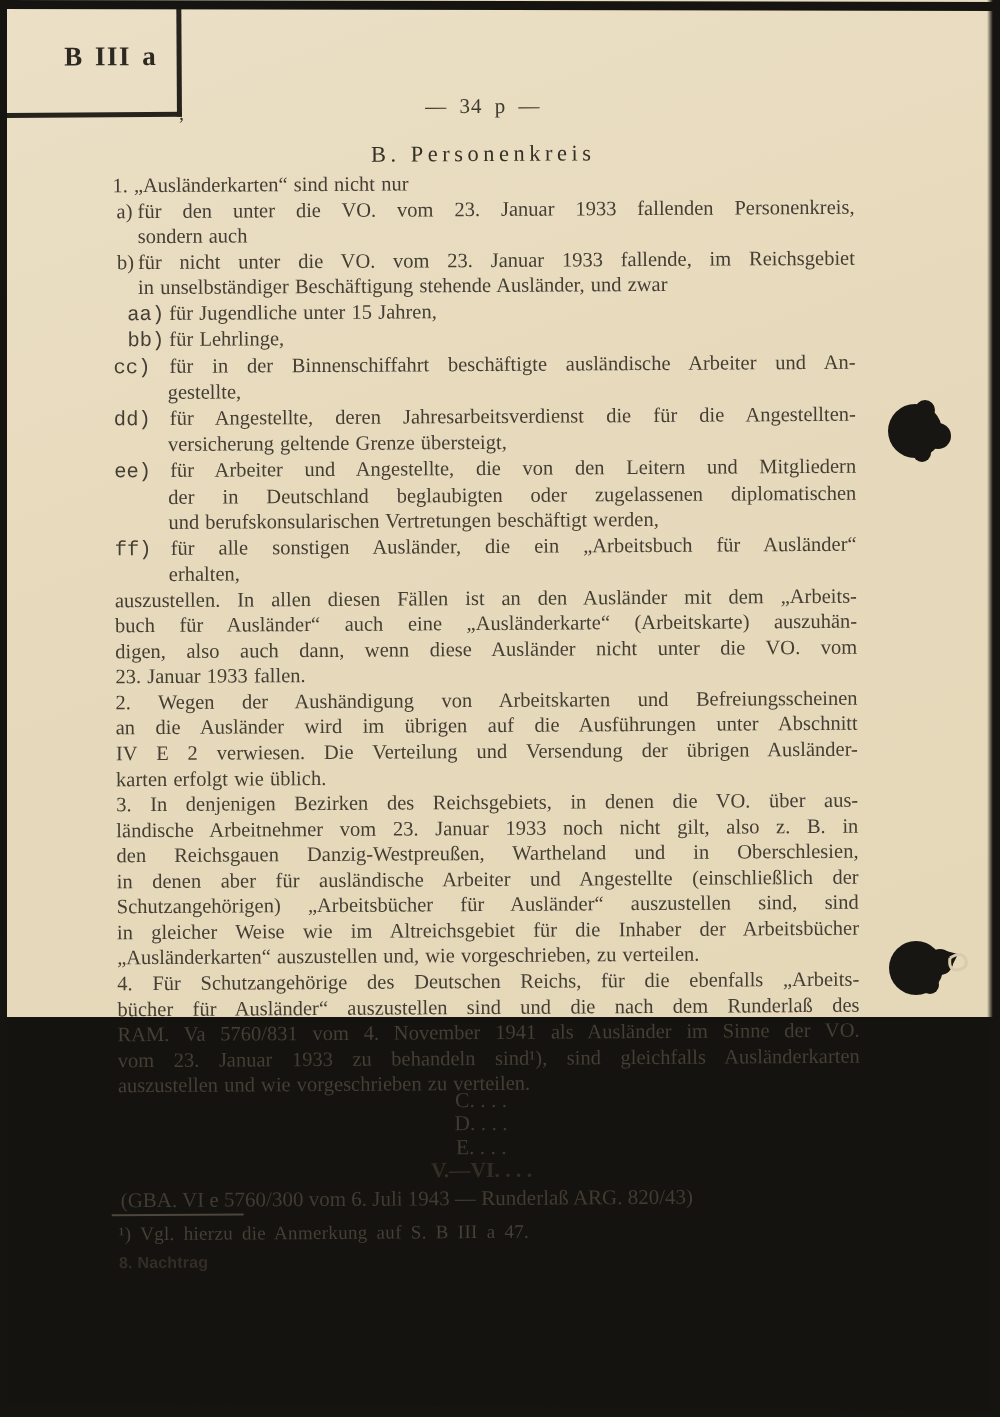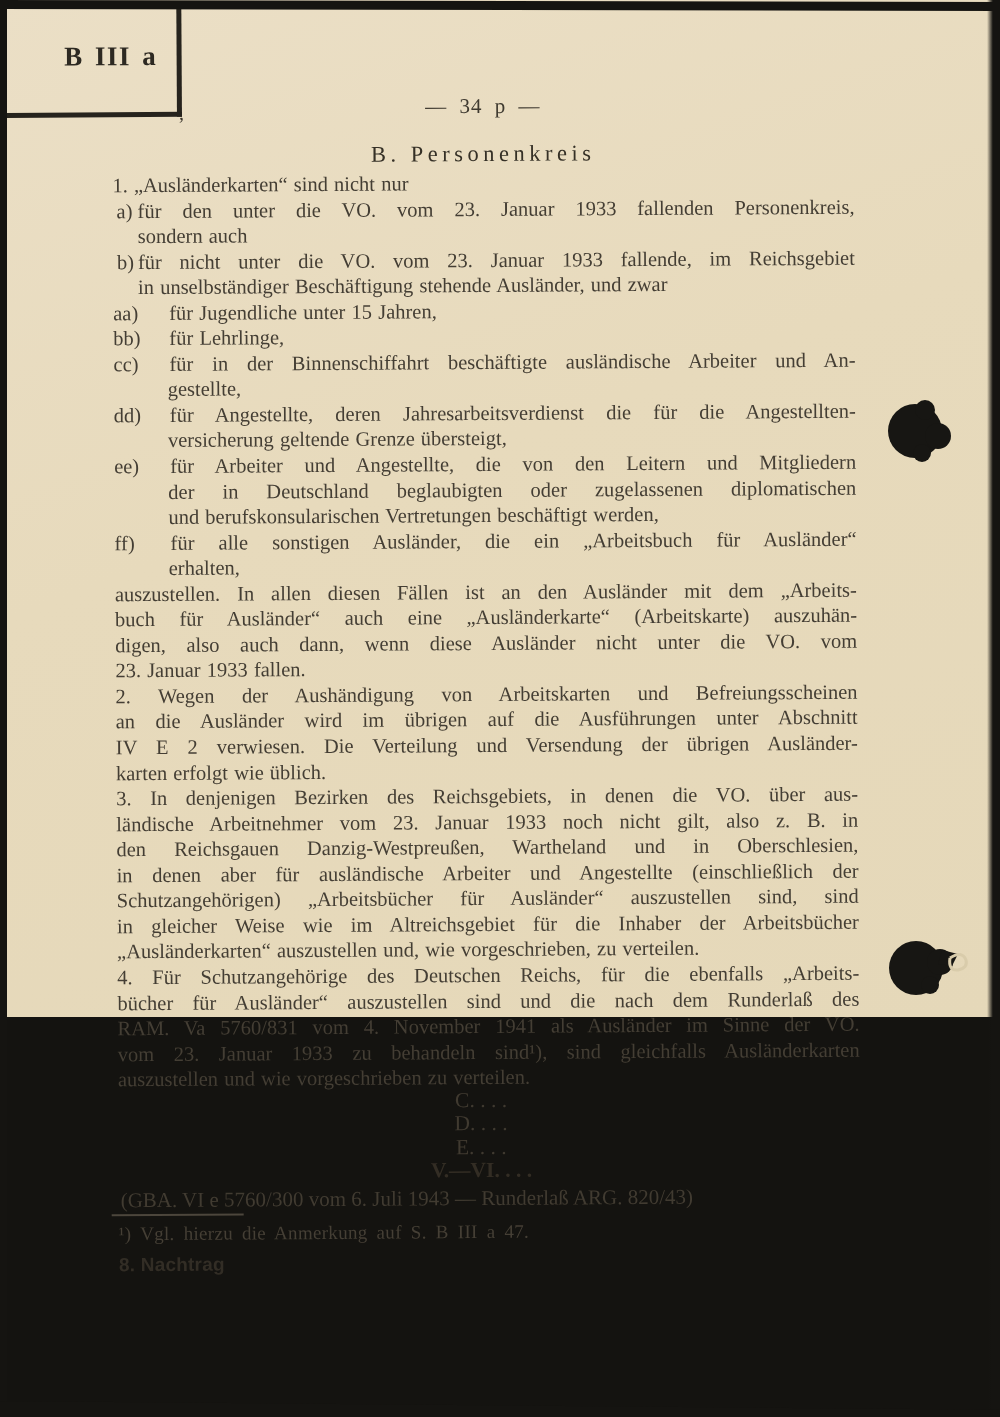--- a/index.html
+++ b/index.html
@@ -32,35 +32,35 @@
            font-size:22.5px;color:#353026;letter-spacing:4.5px;}
 
   #body-text{position:absolute;left:112px;top:171px;width:742px;
              font-size:20.5px;line-height:25.55px;color:#443e34;word-spacing:1px;}
   .ln{white-space:nowrap;}
   .ln.j{text-align:justify;text-align-last:justify;}
   .mk{display:inline-block;}
   .l1{padding-left:4px;}
   .l1 .mk{width:21px;text-align:left;}
   .c1{padding-left:25px;}
-  .l2 .mk{width:56px;padding-right:5px;box-sizing:border-box;}
+  .l2 .mk{width:56px;text-align:right;padding-right:5px;box-sizing:border-box;font-family:Liberation Mono, monospace;}
   .c2{padding-left:54px;}
 
   #center-lines{position:absolute;left:112px;top:1089px;width:742px;text-align:center;
                 font-size:21.5px;line-height:23.4px;color:#403a30;transform:translateX(-8px);}
   .ctr-bold{font-weight:bold;color:#332d24;}
 
   #source-line{position:absolute;left:114px;top:1186px;width:780px;
                font-size:21px;color:#413b31;}
   #footnote-rule{position:absolute;left:105px;top:1212px;width:132px;height:2px;background:#4c463c;}
   #footnote{position:absolute;left:112px;top:1221px;font-size:19px;color:#453f35;
             word-spacing:4px;letter-spacing:.3px;}
   #supplement{position:absolute;left:112px;top:1252px;
               font-family:"Liberation Sans","DejaVu Sans",sans-serif;
-              font-size:19px;font-weight:bold;color:#322d25;letter-spacing:.2px;}
+              font-size:16px;font-weight:bold;color:#322d25;letter-spacing:.2px;}
 
   .blot{position:absolute;}
 </style>
 </head>
 <body>
 
 <div id="page">
 
   <div id="print">
 

